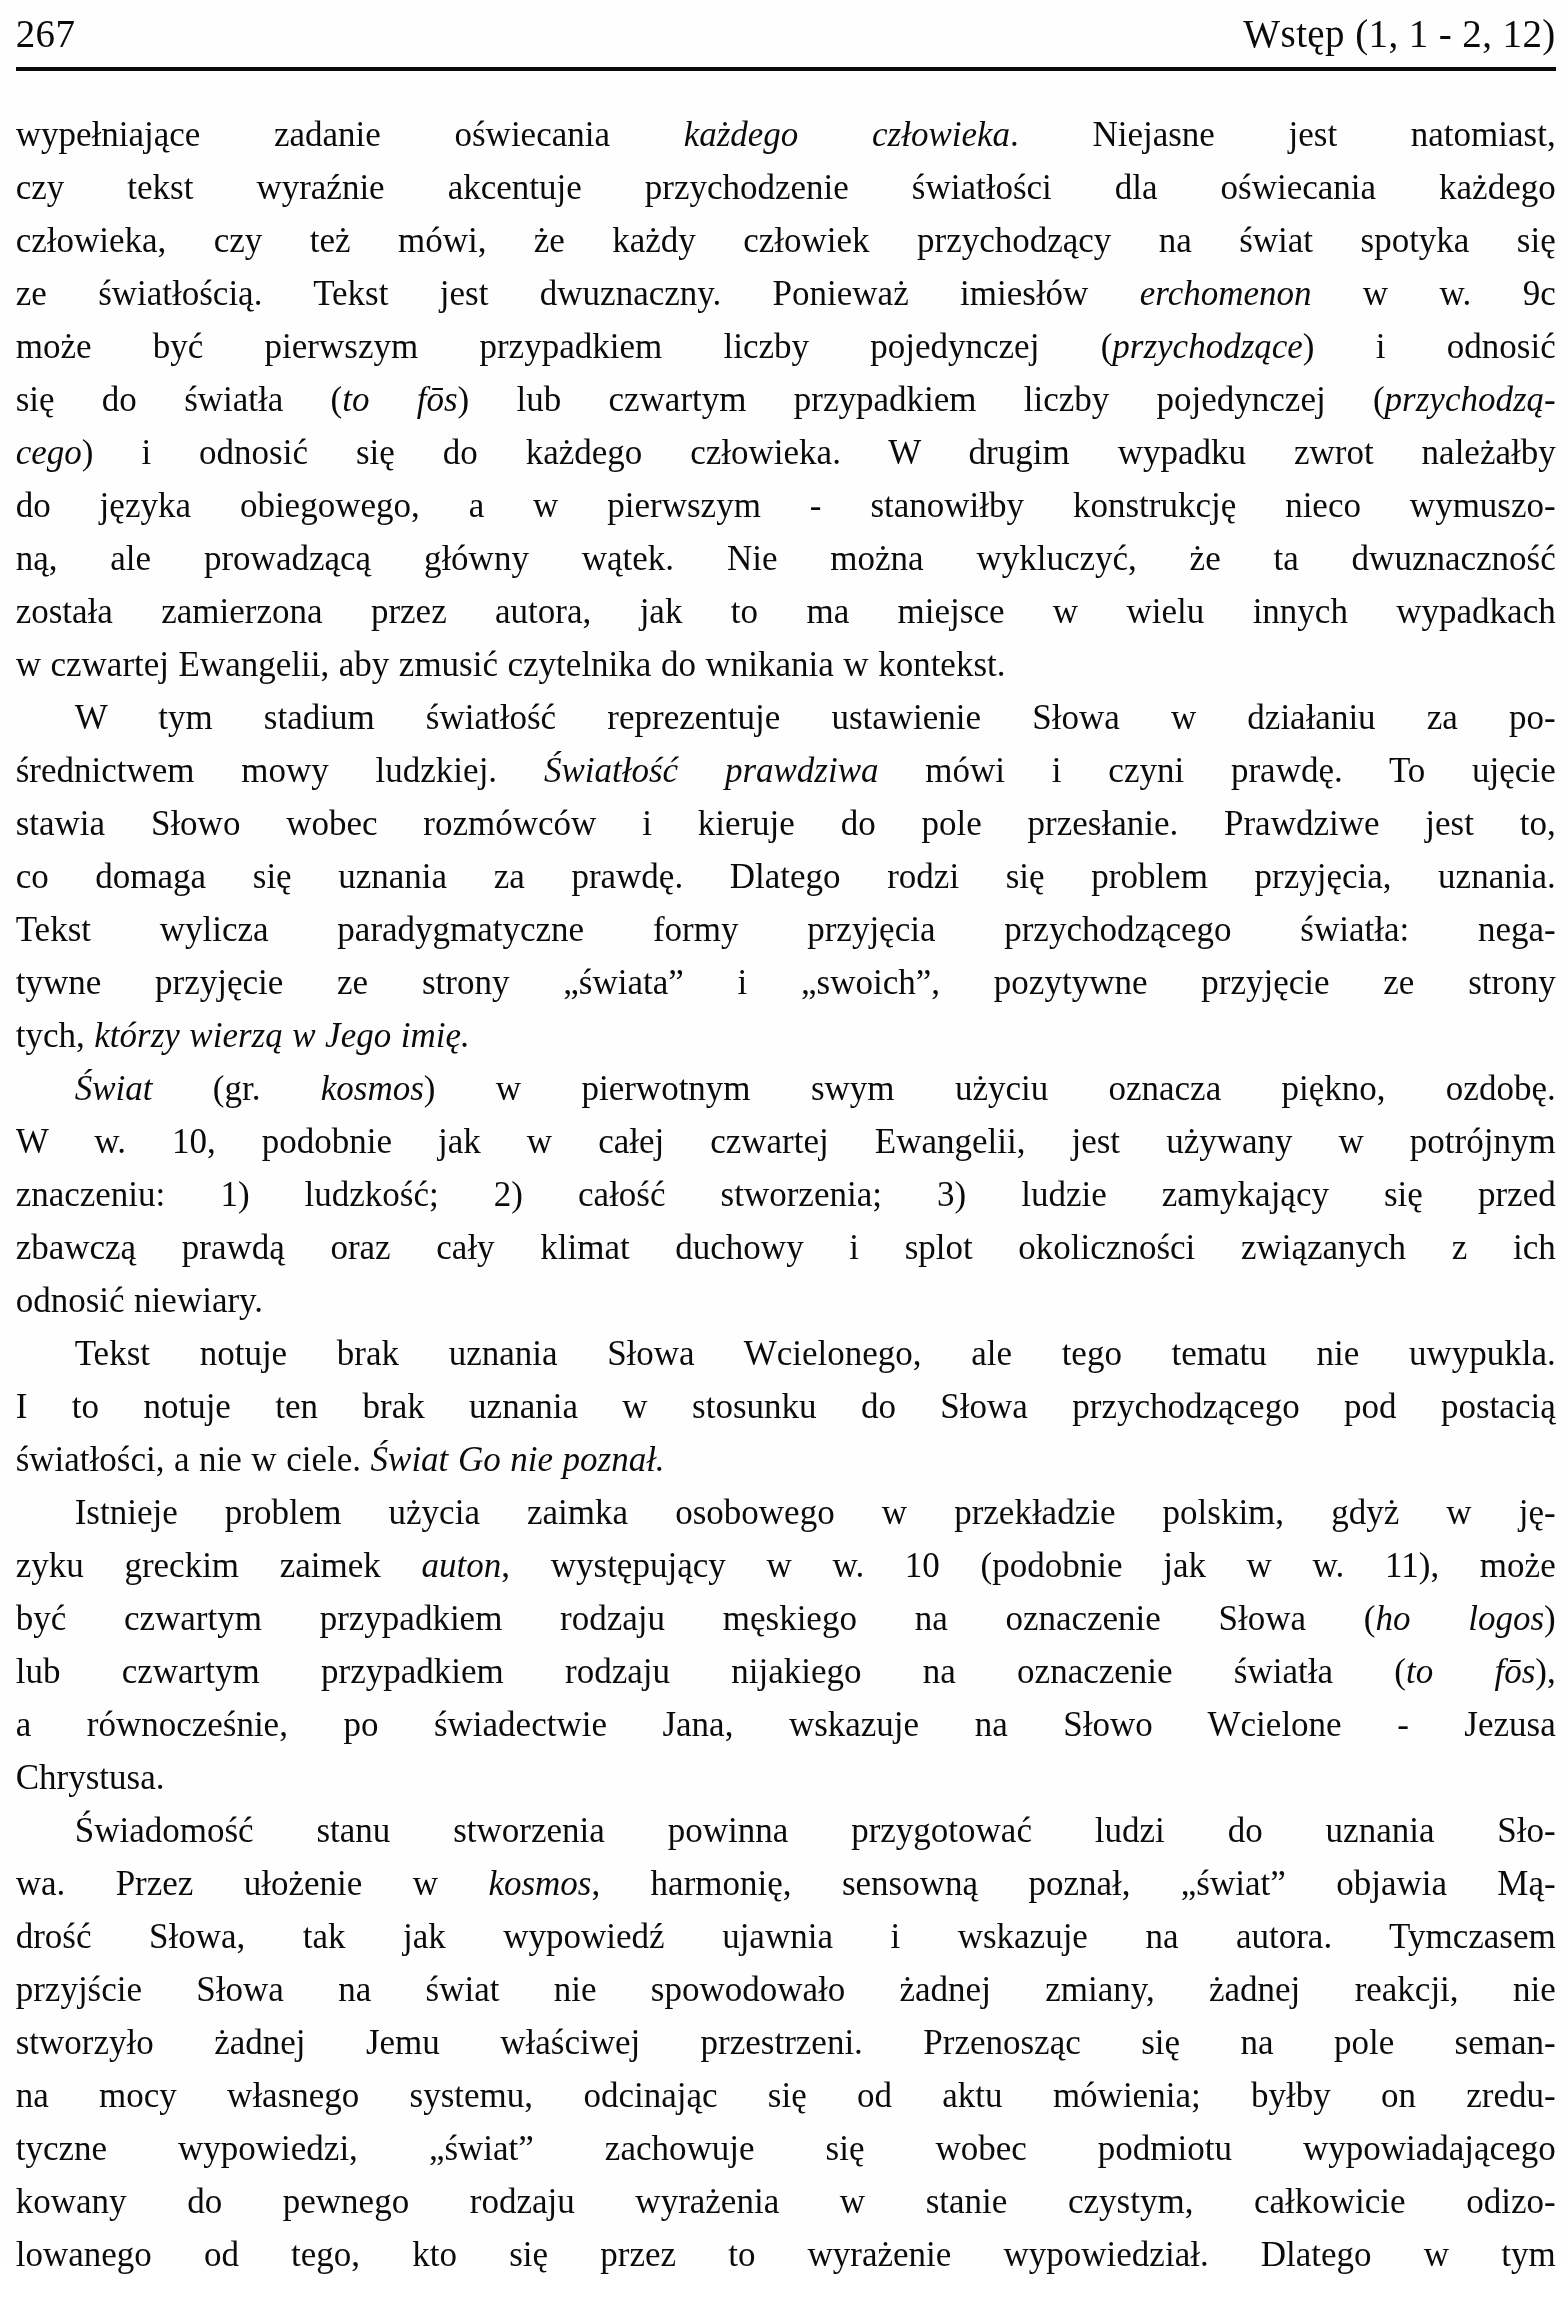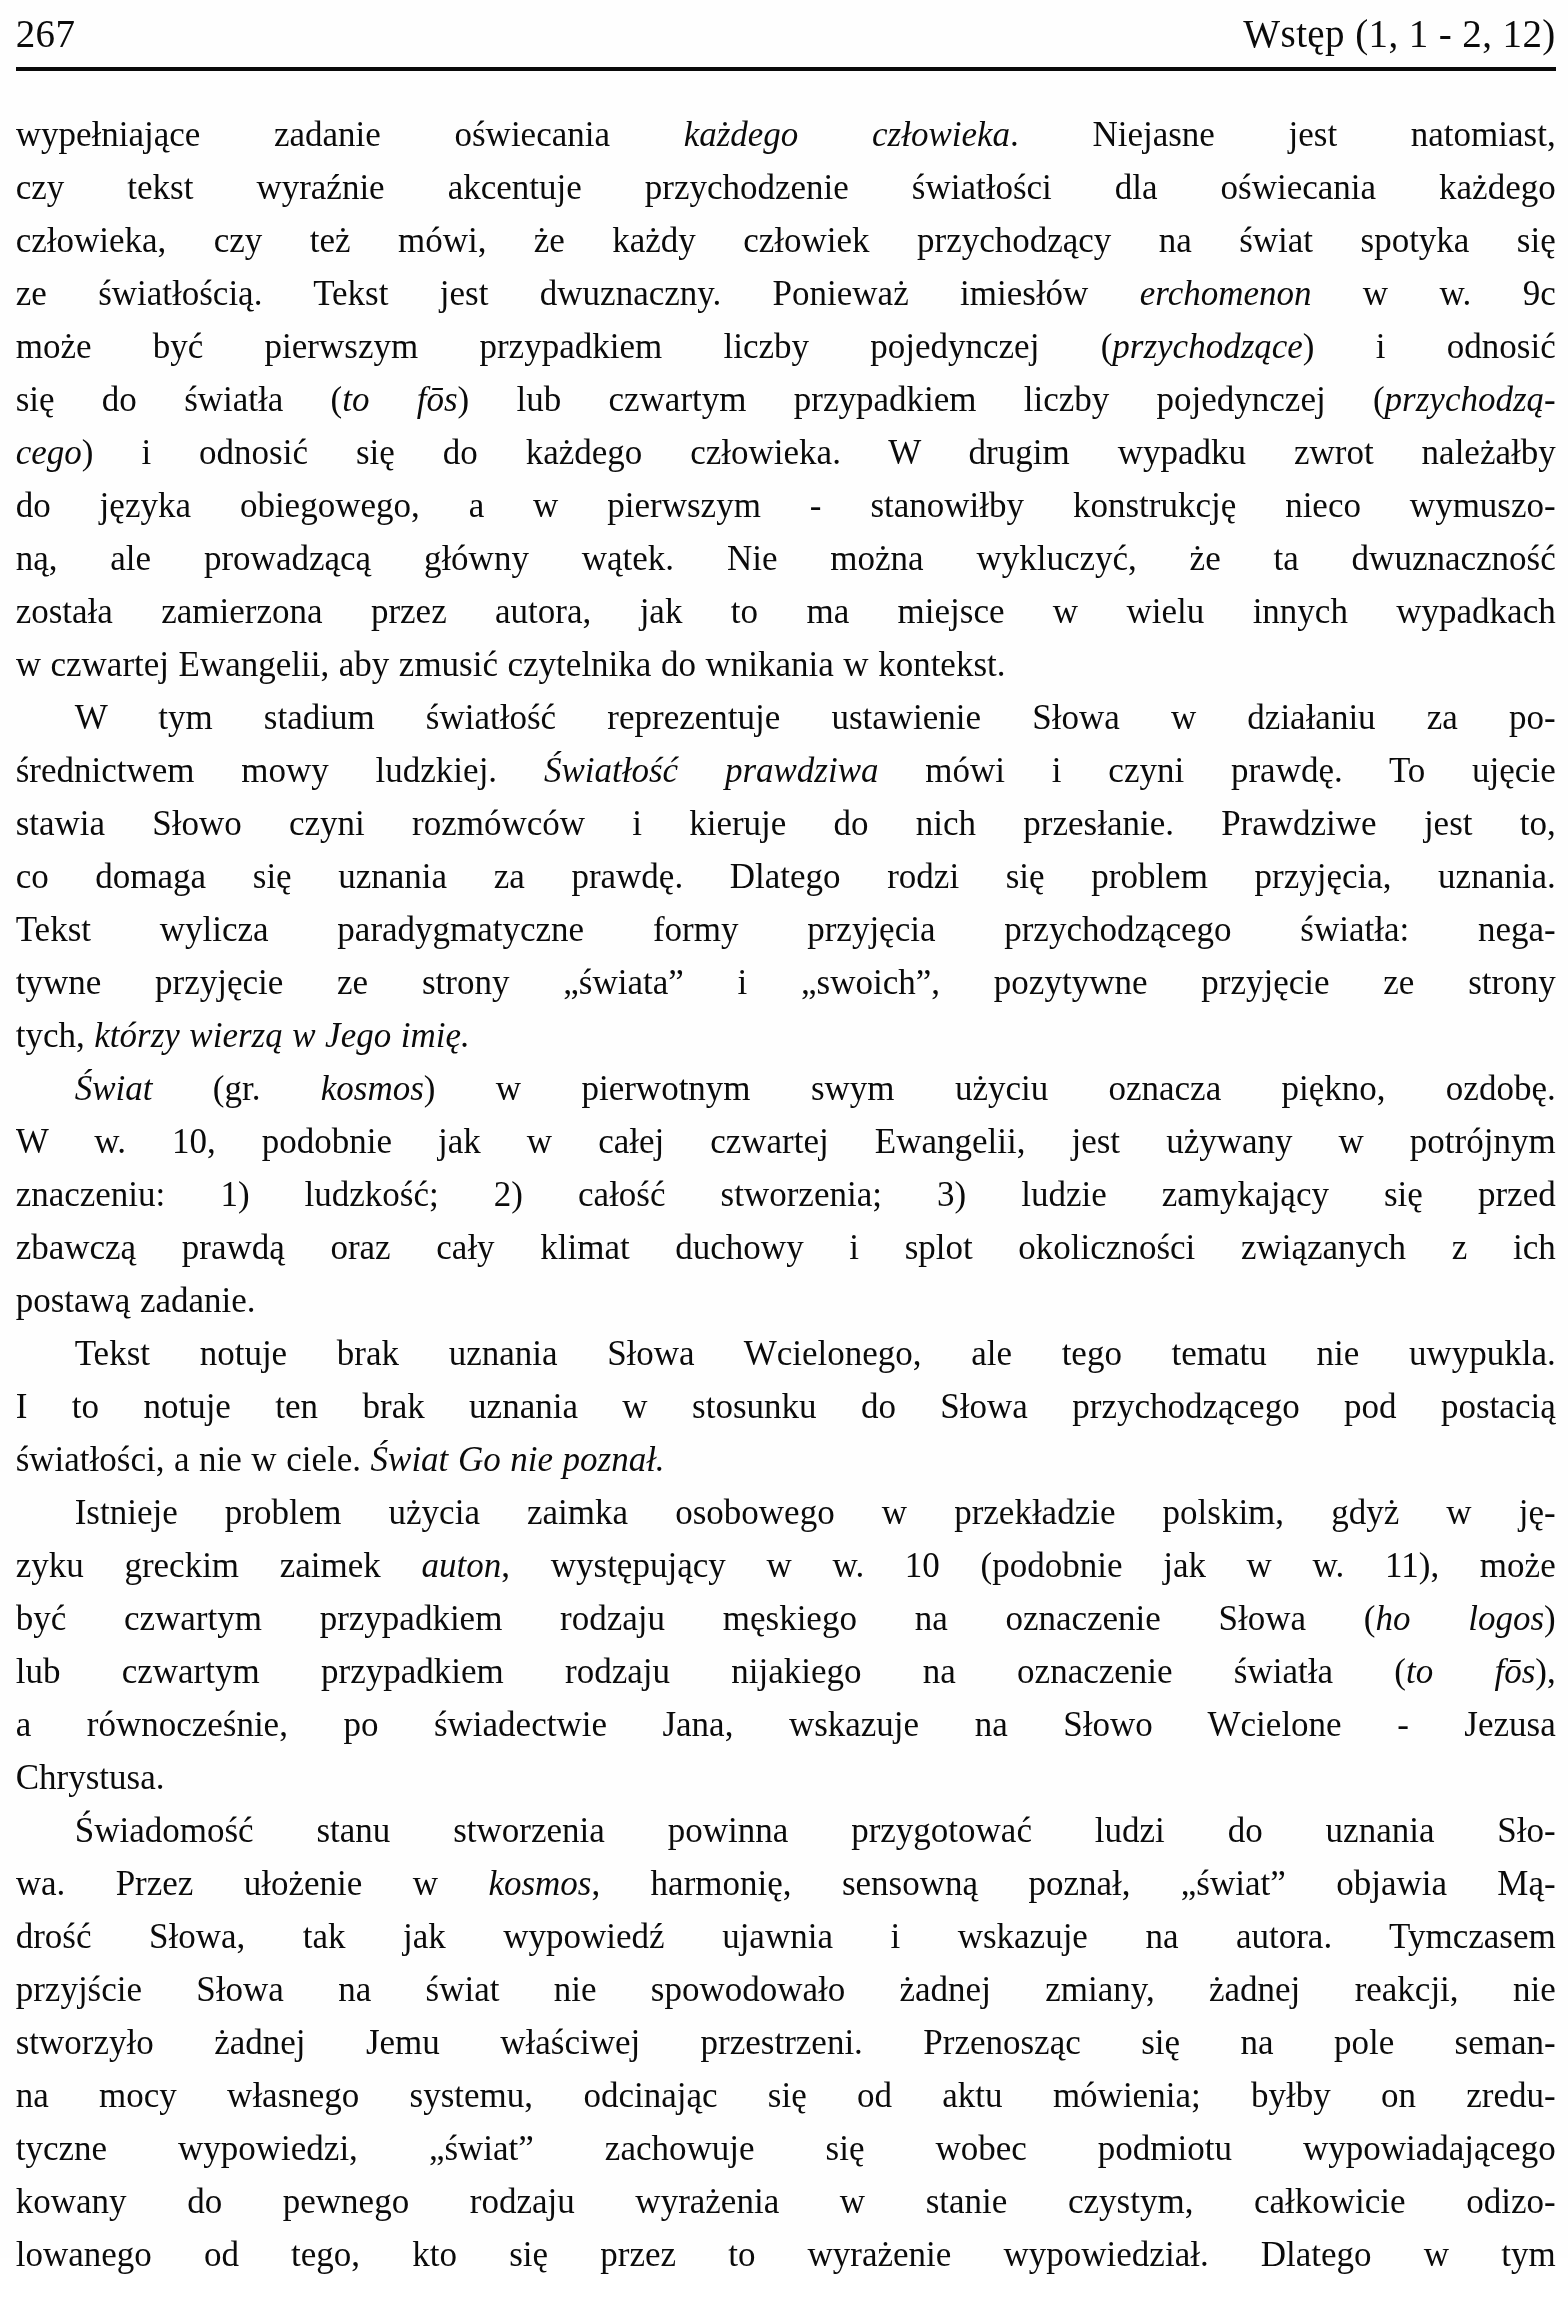--- a/index.html
+++ b/index.html
@@ -83,32 +83,32 @@
         <div class="line"><span>się do światła (</span><em>to fōs</em><span>) lub czwartym przypadkiem liczby pojedynczej (</span><em>przychodzą-</em></div>
         <div class="line"><em>cego</em><span>) i odnosić się do każdego człowieka. W drugim wypadku zwrot należałby</span></div>
         <div class="line"><span>do języka obiegowego, a w pierwszym - stanowiłby konstrukcję nieco wymuszo-</span></div>
         <div class="line"><span>ną, ale prowadzącą główny wątek. Nie można wykluczyć, że ta dwuznaczność</span></div>
         <div class="line"><span>została zamierzona przez autora, jak to ma miejsce w wielu innych wypadkach</span></div>
         <div class="line endline"><span>w czwartej Ewangelii, aby zmusić czytelnika do wnikania w kontekst.</span></div>
       </div>
       <div class="paragraph">
         <div class="line indent"><span>W tym stadium światłość reprezentuje ustawienie Słowa w działaniu za po-</span></div>
         <div class="line"><span>średnictwem mowy ludzkiej. </span><em>Światłość prawdziwa</em><span> mówi i czyni prawdę. To ujęcie</span></div>
-        <div class="line"><span>stawia Słowo czyni rozmówców i kieruje do nich przesłanie. Prawdziwe jest to,</span></div>
+        <div class="line"><span>stawia Słowo wobec rozmówców i kieruje do pole przesłanie. Prawdziwe jest to,</span></div>
         <div class="line"><span>co domaga się uznania za prawdę. Dlatego rodzi się problem przyjęcia, uznania.</span></div>
         <div class="line"><span>Tekst wylicza paradygmatyczne formy przyjęcia przychodzącego światła: nega-</span></div>
         <div class="line"><span>tywne przyjęcie ze strony „świata” i „swoich”, pozytywne przyjęcie ze strony</span></div>
         <div class="line endline"><span>tych, </span><em>którzy wierzą w Jego imię.</em></div>
       </div>
       <div class="paragraph">
         <div class="line indent"><em>Świat</em><span> (gr. </span><em>kosmos</em><span>) w pierwotnym swym użyciu oznacza piękno, ozdobę.</span></div>
         <div class="line"><span>W w. 10, podobnie jak w całej czwartej Ewangelii, jest używany w potrójnym</span></div>
         <div class="line"><span>znaczeniu: 1) ludzkość; 2) całość stworzenia; 3) ludzie zamykający się przed</span></div>
         <div class="line"><span>zbawczą prawdą oraz cały klimat duchowy i splot okoliczności związanych z ich</span></div>
-        <div class="line endline"><span>postawą zadanie.</span></div>
+        <div class="line endline"><span>odnosić niewiary.</span></div>
       </div>
       <div class="paragraph">
         <div class="line indent"><span>Tekst notuje brak uznania Słowa Wcielonego, ale tego tematu nie uwypukla.</span></div>
         <div class="line"><span>I to notuje ten brak uznania w stosunku do Słowa przychodzącego pod postacią</span></div>
         <div class="line endline"><span>światłości, a nie w ciele. </span><em>Świat Go nie poznał.</em></div>
       </div>
       <div class="paragraph">
         <div class="line indent"><span>Istnieje problem użycia zaimka osobowego w przekładzie polskim, gdyż w ję-</span></div>
         <div class="line"><span>zyku greckim zaimek </span><em>auton</em><span>, występujący w w. 10 (podobnie jak w w. 11), może</span></div>
         <div class="line"><span>być czwartym przypadkiem rodzaju męskiego na oznaczenie Słowa (</span><em>ho logos</em><span>)</span></div>

